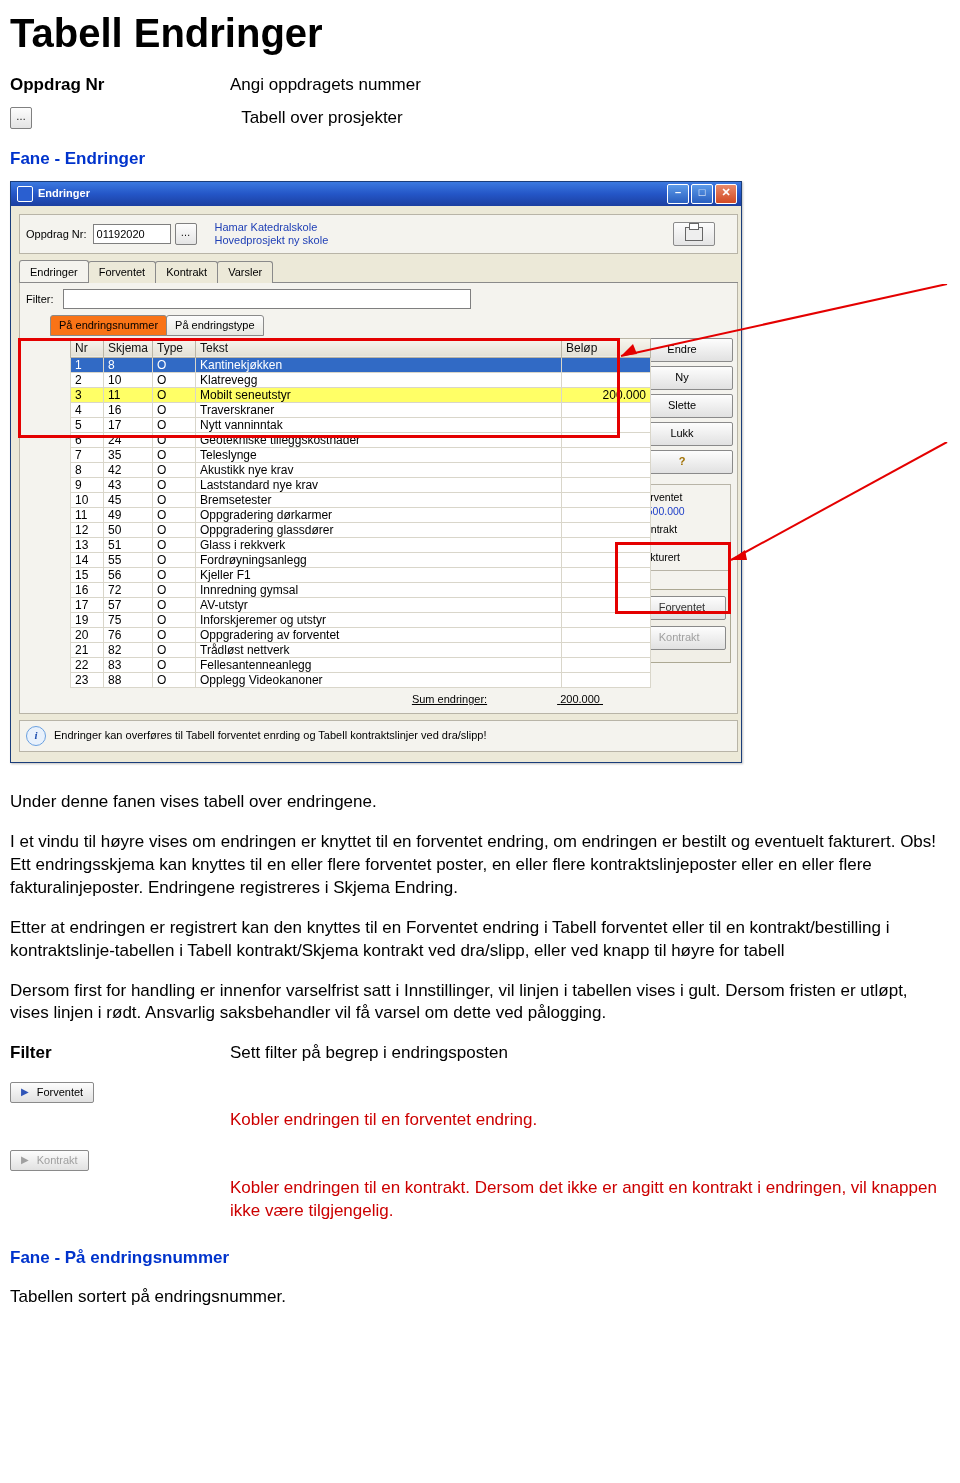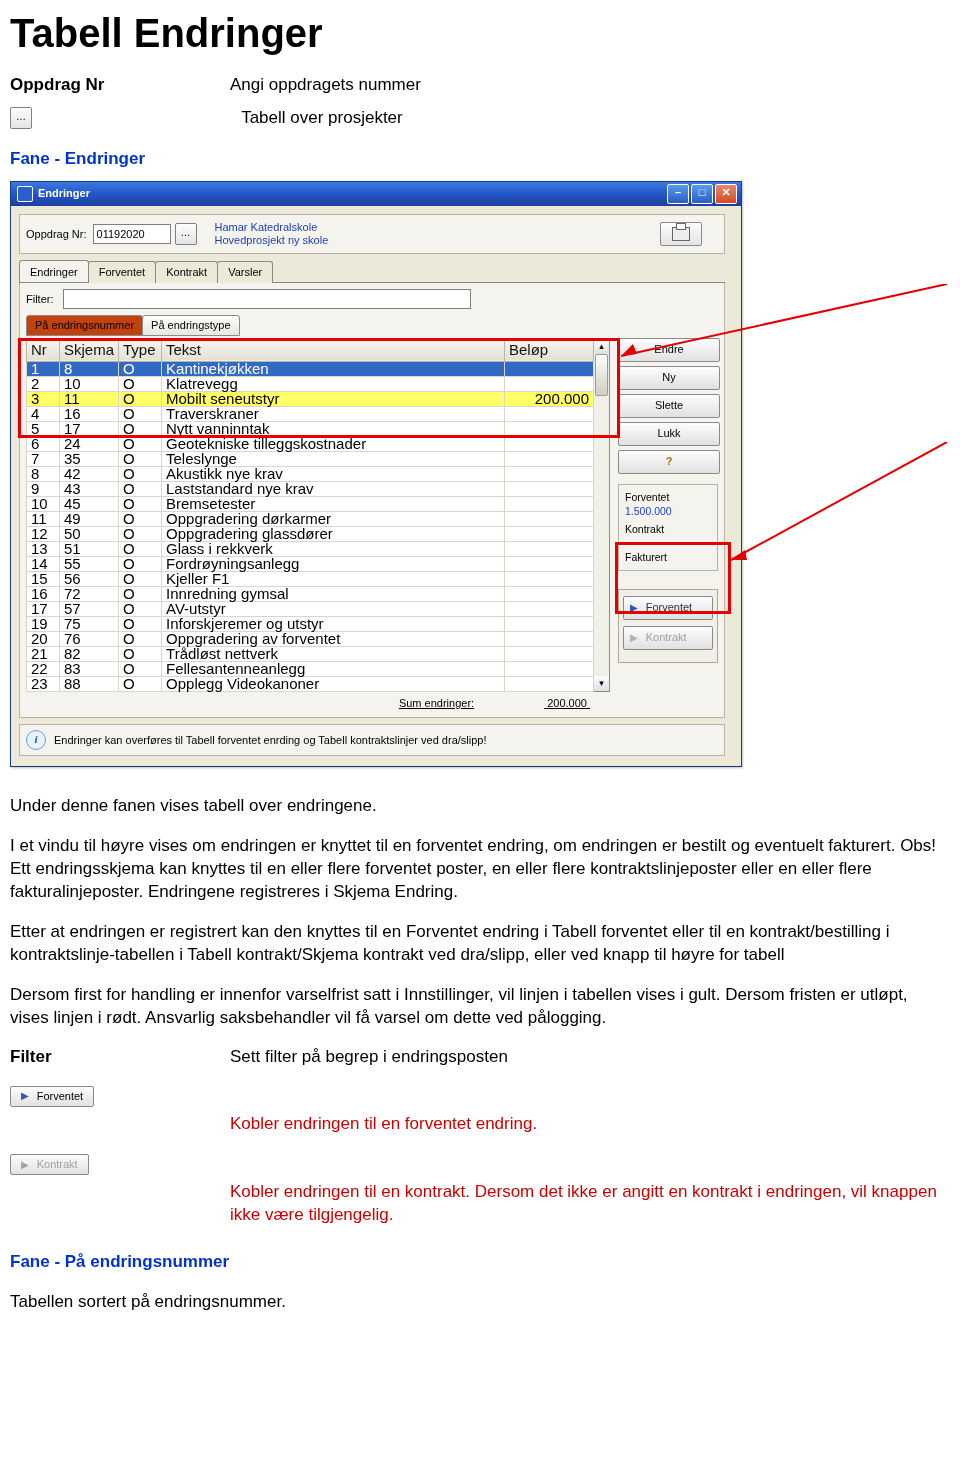--- a/index.html
+++ b/index.html
@@ -47,21 +47,21 @@
     background: #2a5fd0; border: 1px solid #fff; border-radius: 2px; }
   .titlebar .tb-title { font-weight: bold; flex: 1; }
   .titlebar .tb-btn {
     width: 20px; height: 18px; margin-left: 2px;
     border: 1px solid #fff; border-radius: 2px;
     text-align: center; line-height: 14px; font-size: 11px; font-weight: bold;
   }
   .tb-min,.tb-max { background: linear-gradient(#5c9ae8,#295fc0); color:#fff; }
   .tb-close { background: linear-gradient(#e98a6a,#d24a24); color:#fff; }
 
-  .win-body { padding: 8px 16px 10px 8px; position: relative; }
+  .win-body { padding: 8px 3px 10px 8px; position: relative; }
   .inset {
     border: 1px solid #b8b4a7; background: #f4f3ee;
     margin-bottom: 6px; padding: 6px;
   }
   .header-row { display:flex; align-items:center; }
   .lbl { font-size: 11px; margin-right: 6px; }
   .txt-input {
     height: 18px; border: 1px solid #7f7f7f; background:#fff;
     padding: 0 3px; font-size: 11px;
   }
@@ -91,27 +91,28 @@
   }
   .tab.active { background:#f4f3ee; z-index:2; top:0; padding-top:4px; }
 
   .sub-tabs { display:flex; margin-top:6px; }
   .sub-tab {
     padding: 2px 8px; font-size:11px;
     border:1px solid #8a8a8a;
     background: linear-gradient(#fdfdfd,#e7e7e0);
     border-radius: 3px 3px 0 0; margin-right:-1px;
   }
-  .sub-tab.active { background:#c2410c; }
+  .sub-tab.active { background:#f97316;margin-left:24px; }
 
   .grid-area { display:flex; margin-top:2px; }
   .grid-wrap { flex:1; position:relative; }
   .grid {
-    width:100%; border-collapse:collapse; font-size:15px; background:#fff;
+    width:100%; border-collapse:collapse; font-size:12px; background:#fff;
     border:1px solid #8a8a8a;
+    margin-left:44px;
   }
   .grid th {
     background: linear-gradient(#f8f6ef,#e3e0d5);
     border:1px solid #bab5a6; padding:1px 4px; text-align:left;
     font-weight:normal; color:#111;
   }
   .grid td {
     border:1px solid #d9d6ca; padding:0 4px; height:14px; line-height:14px;
     white-space:nowrap;
   }

